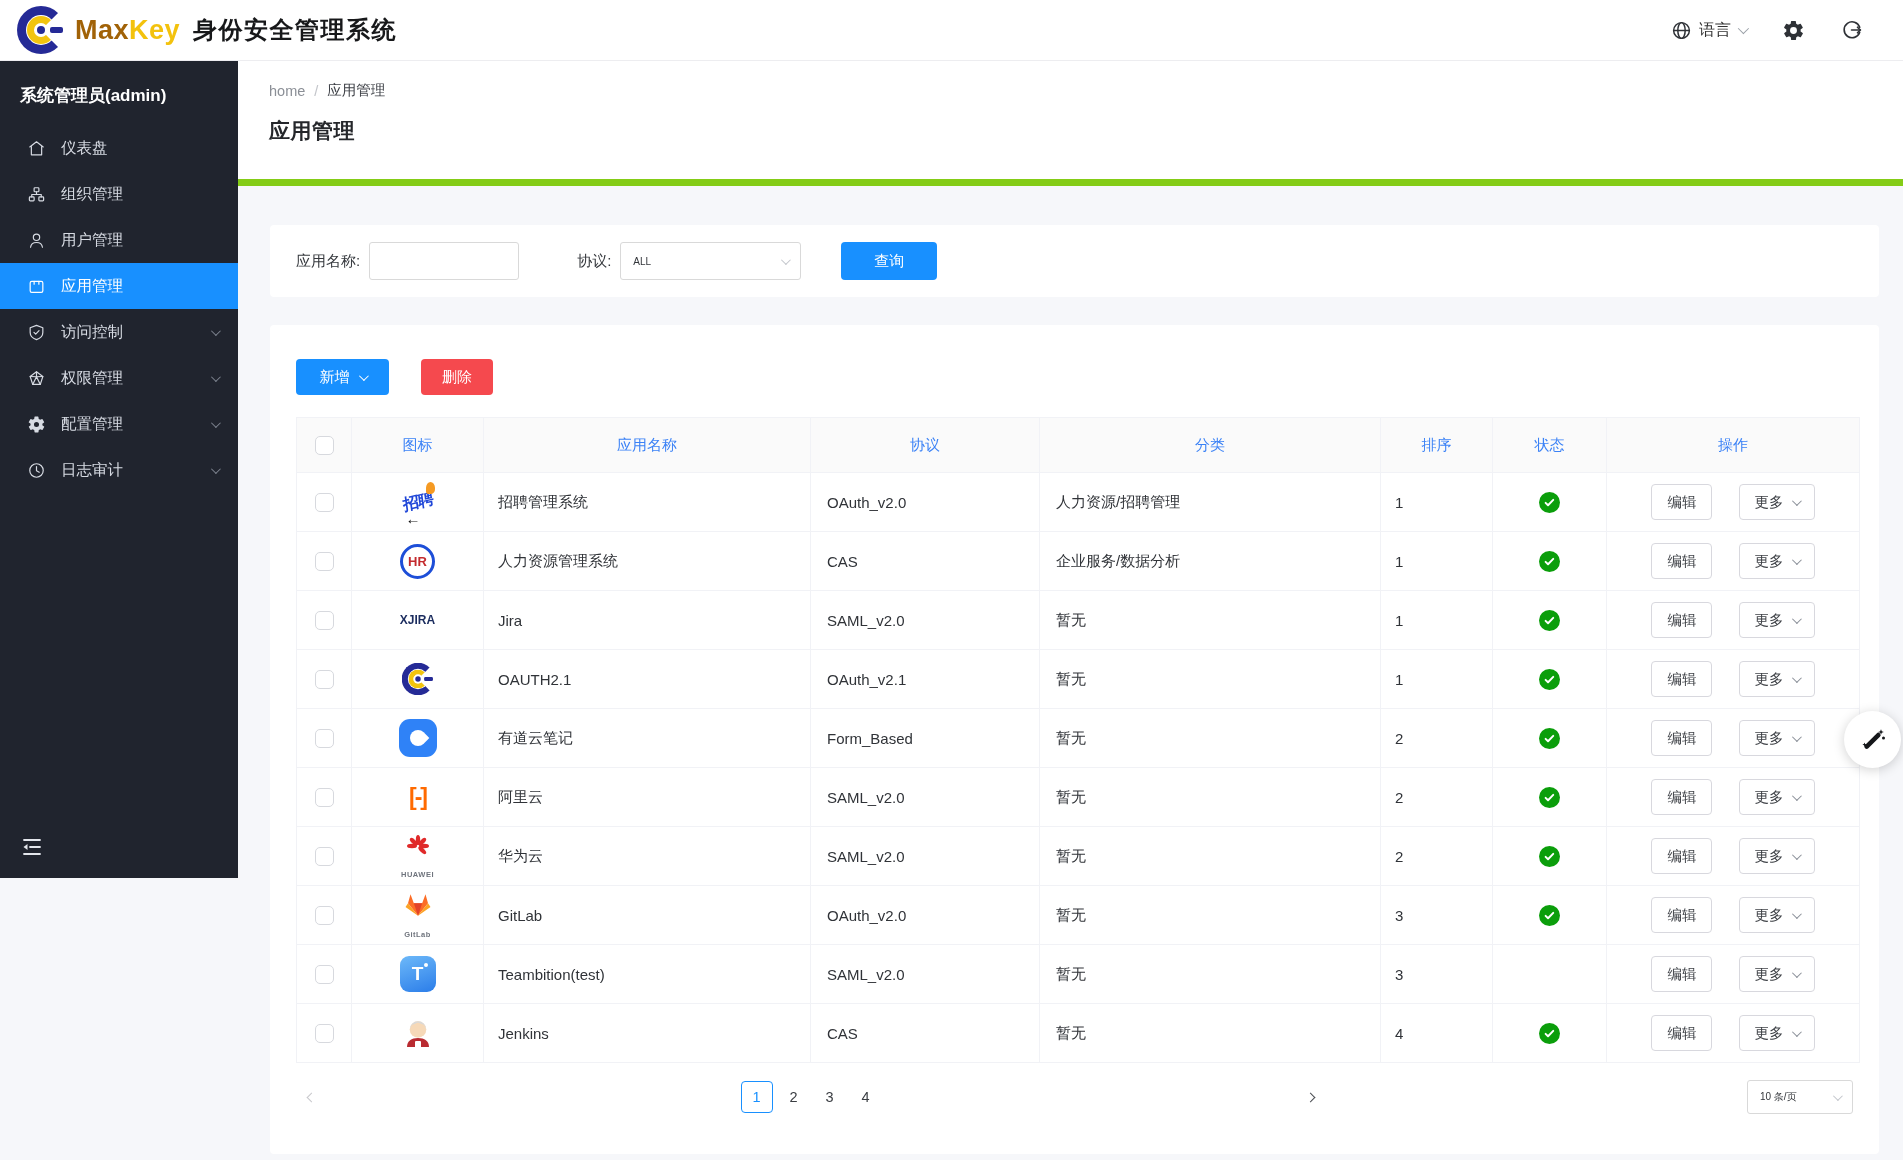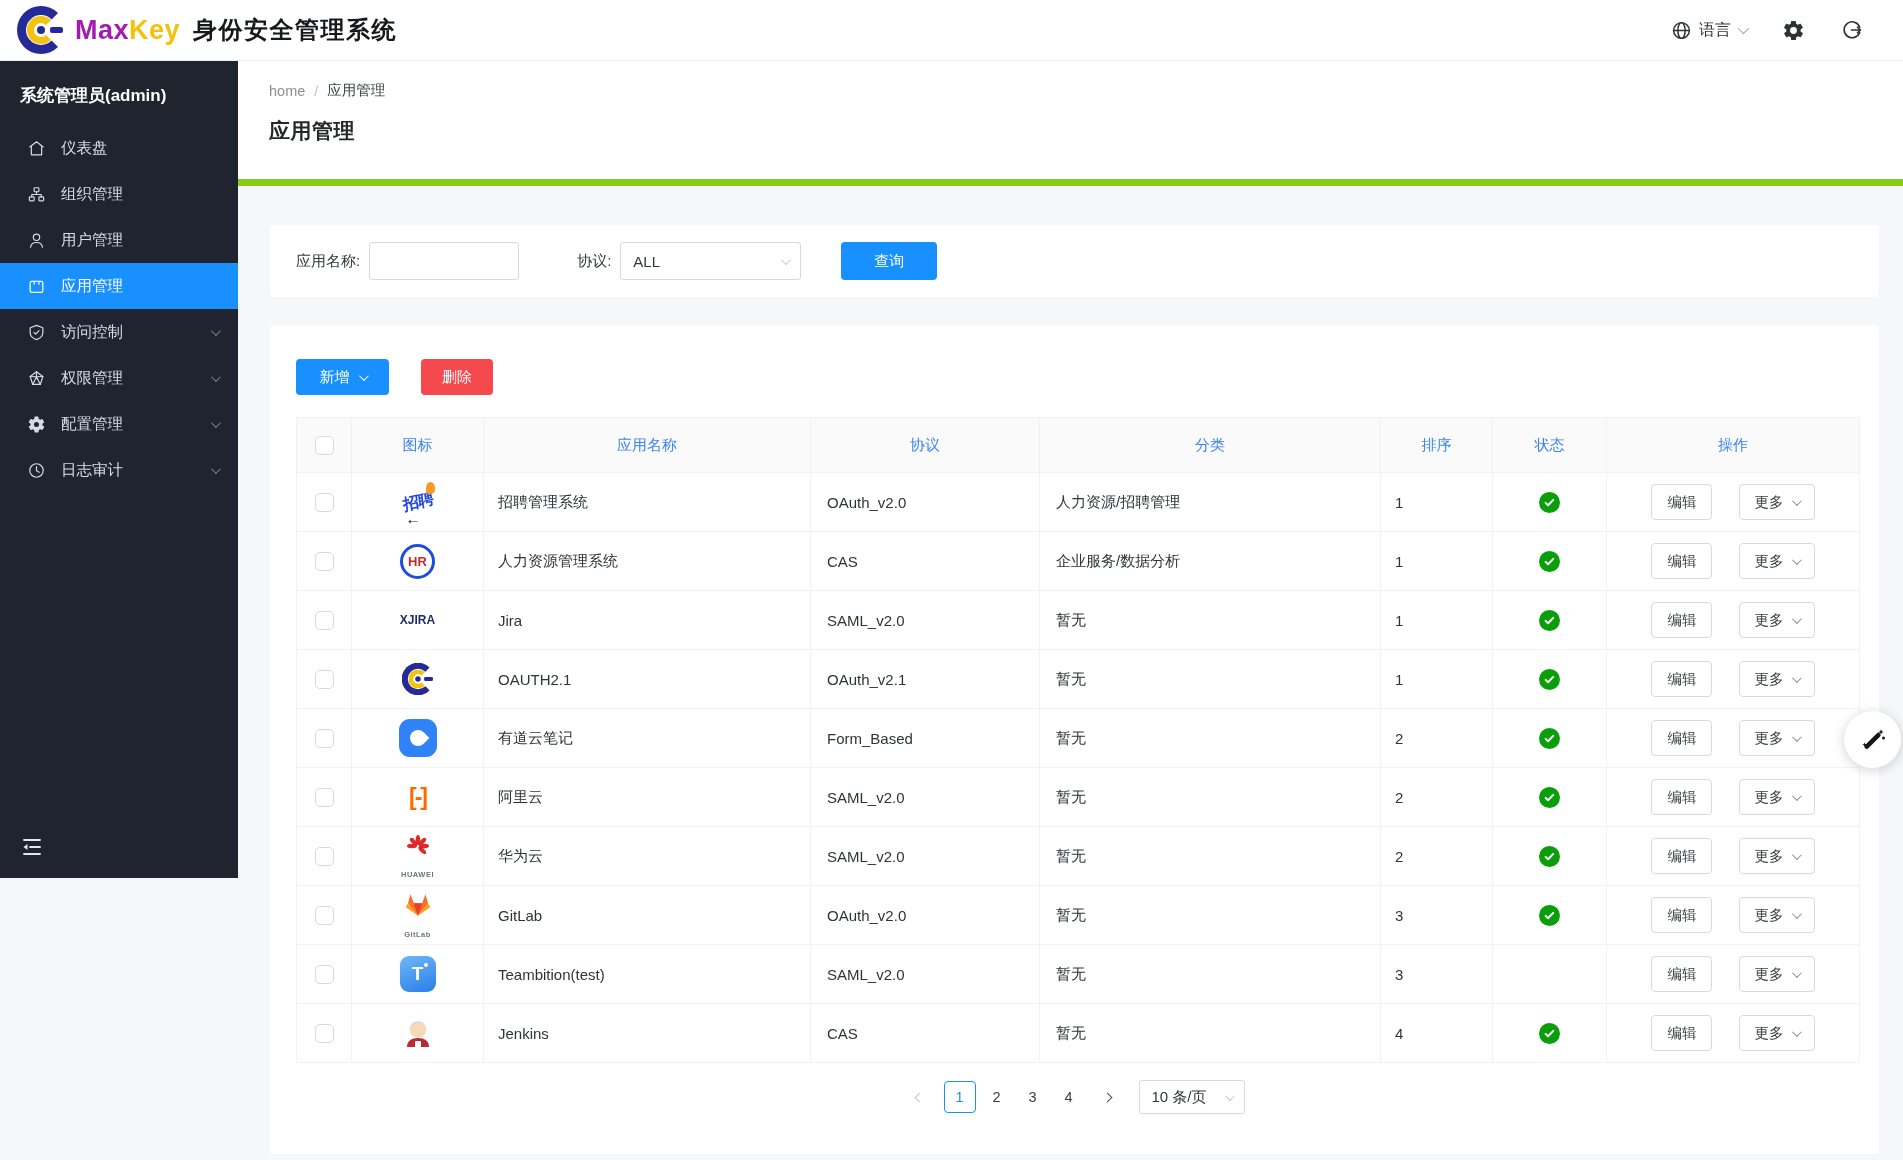--- a/index.html
+++ b/index.html
@@ -12,21 +12,21 @@
   .topbar{ height:61px; background:#fff; display:flex; align-items:center;
     justify-content:space-between; padding:0 30px 0 16px; position:relative; z-index:3;
     border-bottom:1px solid #ededf0;}
   .brand{ display:flex; align-items:center; gap:9px; }
   .mk-logo{ position:relative; display:inline-block; width:50px; height:50px; flex:none; }
   .mk-outer{ position:absolute; inset:1px; border:9px solid #252a96; border-right-color:transparent; border-radius:50%; }
   .mk-inner{ position:absolute; inset:11px; border:7px solid #f2c40f; border-right-color:transparent; border-radius:50%; }
   .mk-core{ position:absolute; left:21px; top:21px; width:8px; height:8px; border-radius:50%; background:#252a96; }
   .mk-bar{ position:absolute; right:3px; top:22px; width:13px; height:6px; border-radius:2px; background:#252a96; }
   .brand-text{ font-size:27px; font-weight:800; letter-spacing:.5px; }
-  .bmax{ color:#a21caf; } .bkey{ color:#f3c20d; }
+  .bmax{ color:#a16207; } .bkey{ color:#f3c20d; }
   .app-title{ font-size:24px; font-weight:700; color:#17181a; margin-left:4px; letter-spacing:1.5px; }
   .topbar-right{ display:flex; align-items:center; gap:36px; color:#333; padding-right:10px; }
   .lang{ display:flex; align-items:center; gap:7px; font-size:16px; cursor:pointer; }
   .icon-btn{ display:flex; align-items:center; cursor:pointer; }
   
   .chev{ display:inline-block; width:8px; height:8px; border-right:1.6px solid #9aa0a8;
     border-bottom:1.6px solid #9aa0a8; transform:rotate(45deg) translateY(-2px); }
   .chev.white{ border-color:#fff; }
   
   .sidebar{ position:absolute; left:0; top:61px; width:238px; height:817px;
@@ -48,21 +48,21 @@
   .page-title{ font-size:21px; font-weight:600; color:#25272b; margin-top:17px; letter-spacing:.5px; }
   .card{ background:#fff; border-radius:4px; margin:0 24px 0 32px; }
   
   .filter-card{ margin-top:39px; height:72px; display:flex; align-items:center; padding:0 26px; }
   .f-label{ font-size:15px; color:#35383d; }
   .f-input{ width:150px; height:38px; border:1px solid #d9d9d9; border-radius:3px;
     margin-left:9px; padding:0 10px; font-size:15px; outline:none; font-family:inherit; }
   .f-label.proto{ margin-left:58px; }
   .select{ position:relative; display:flex; align-items:center; height:38px;
     border:1px solid #d9d9d9; border-radius:3px; background:#fff; cursor:pointer;
-    font-size:15px; color:#33363b; }
+    font-size:10px; color:#33363b; }
   .proto-select{ width:181px; margin-left:9px; padding:0 28px 0 12px; }
   .select .chev{ position:absolute; right:12px; width:7px; height:7px; border-color:#c3c6cc; }
   .btn{ border:none; border-radius:4px; font-size:15px; cursor:pointer;
     display:inline-flex; align-items:center; justify-content:center; font-family:inherit; }
   .btn-primary{ background:#1890ff; color:#fff; }
   .btn-danger{ background:#f5494e; color:#fff; }
   .search-btn{ width:96px; height:38px; margin-left:40px; }
   
   .table-card{ margin-top:28px; padding:34px 26px 40px; }
   .toolbar{ display:flex; gap:32px; margin-bottom:22px; }
@@ -103,21 +103,21 @@
   .ai-youdao{ width:38px; height:38px; background:#2f82f7; border-radius:11px; }
   .ai-youdao i{ width:16px; height:16px; background:#fff; border-radius:50% 50% 50% 0; transform:rotate(-135deg); }
   .ai-aliyun{ color:#ff6a00; font-size:23px; font-weight:700; letter-spacing:-2px; }
   .ai-col{ flex-direction:column; gap:12px; }
   .ai-cap{ font-size:7.5px; color:#6f747d; letter-spacing:.5px; font-weight:700; }
   .ai-teambition{ width:36px; height:36px; border-radius:9px;
     background:linear-gradient(160deg,#6db9f9,#2b7de9); position:relative; }
   .ai-teambition b{ color:#fff; font-size:19px; font-weight:800; }
   .ai-teambition i{ position:absolute; top:7px; right:8px; width:4px; height:4px; border-radius:50%; background:#fff; }
   
-  .pagination{ margin-top:17px; display:flex; justify-content:center; align-items:center; gap:6px; font-size:14.5px; }
+  .pagination{ margin-top:17px; display:flex; justify-content:space-between; align-items:center; gap:6px; font-size:14.5px; }
   .pg{ min-width:30px; height:32px; display:inline-flex; align-items:center; justify-content:center; color:#3a3d42; cursor:pointer; }
   .pg .chev{ width:7px; height:7px; border-color:#4a4d52; }
   .pg.prev .chev{ border-color:#c8c8cc; transform:rotate(135deg); }
   .pg.next .chev{ transform:rotate(-45deg); }
   .pg.page{ margin:0 3px; }
   .pg.page.active{ border:1px solid #1890ff; color:#1890ff; border-radius:4px; width:32px; min-width:32px; background:#fff; }
   .pg-size{ margin-left:10px; height:34px; padding:0 30px 0 12px; width:106px; }
   
   .wand{ position:absolute; left:1844px; top:711px; width:57px; height:57px; border-radius:50%;
     background:#fff; box-shadow:0 2px 12px rgba(0,0,0,.18); display:flex; align-items:center;

